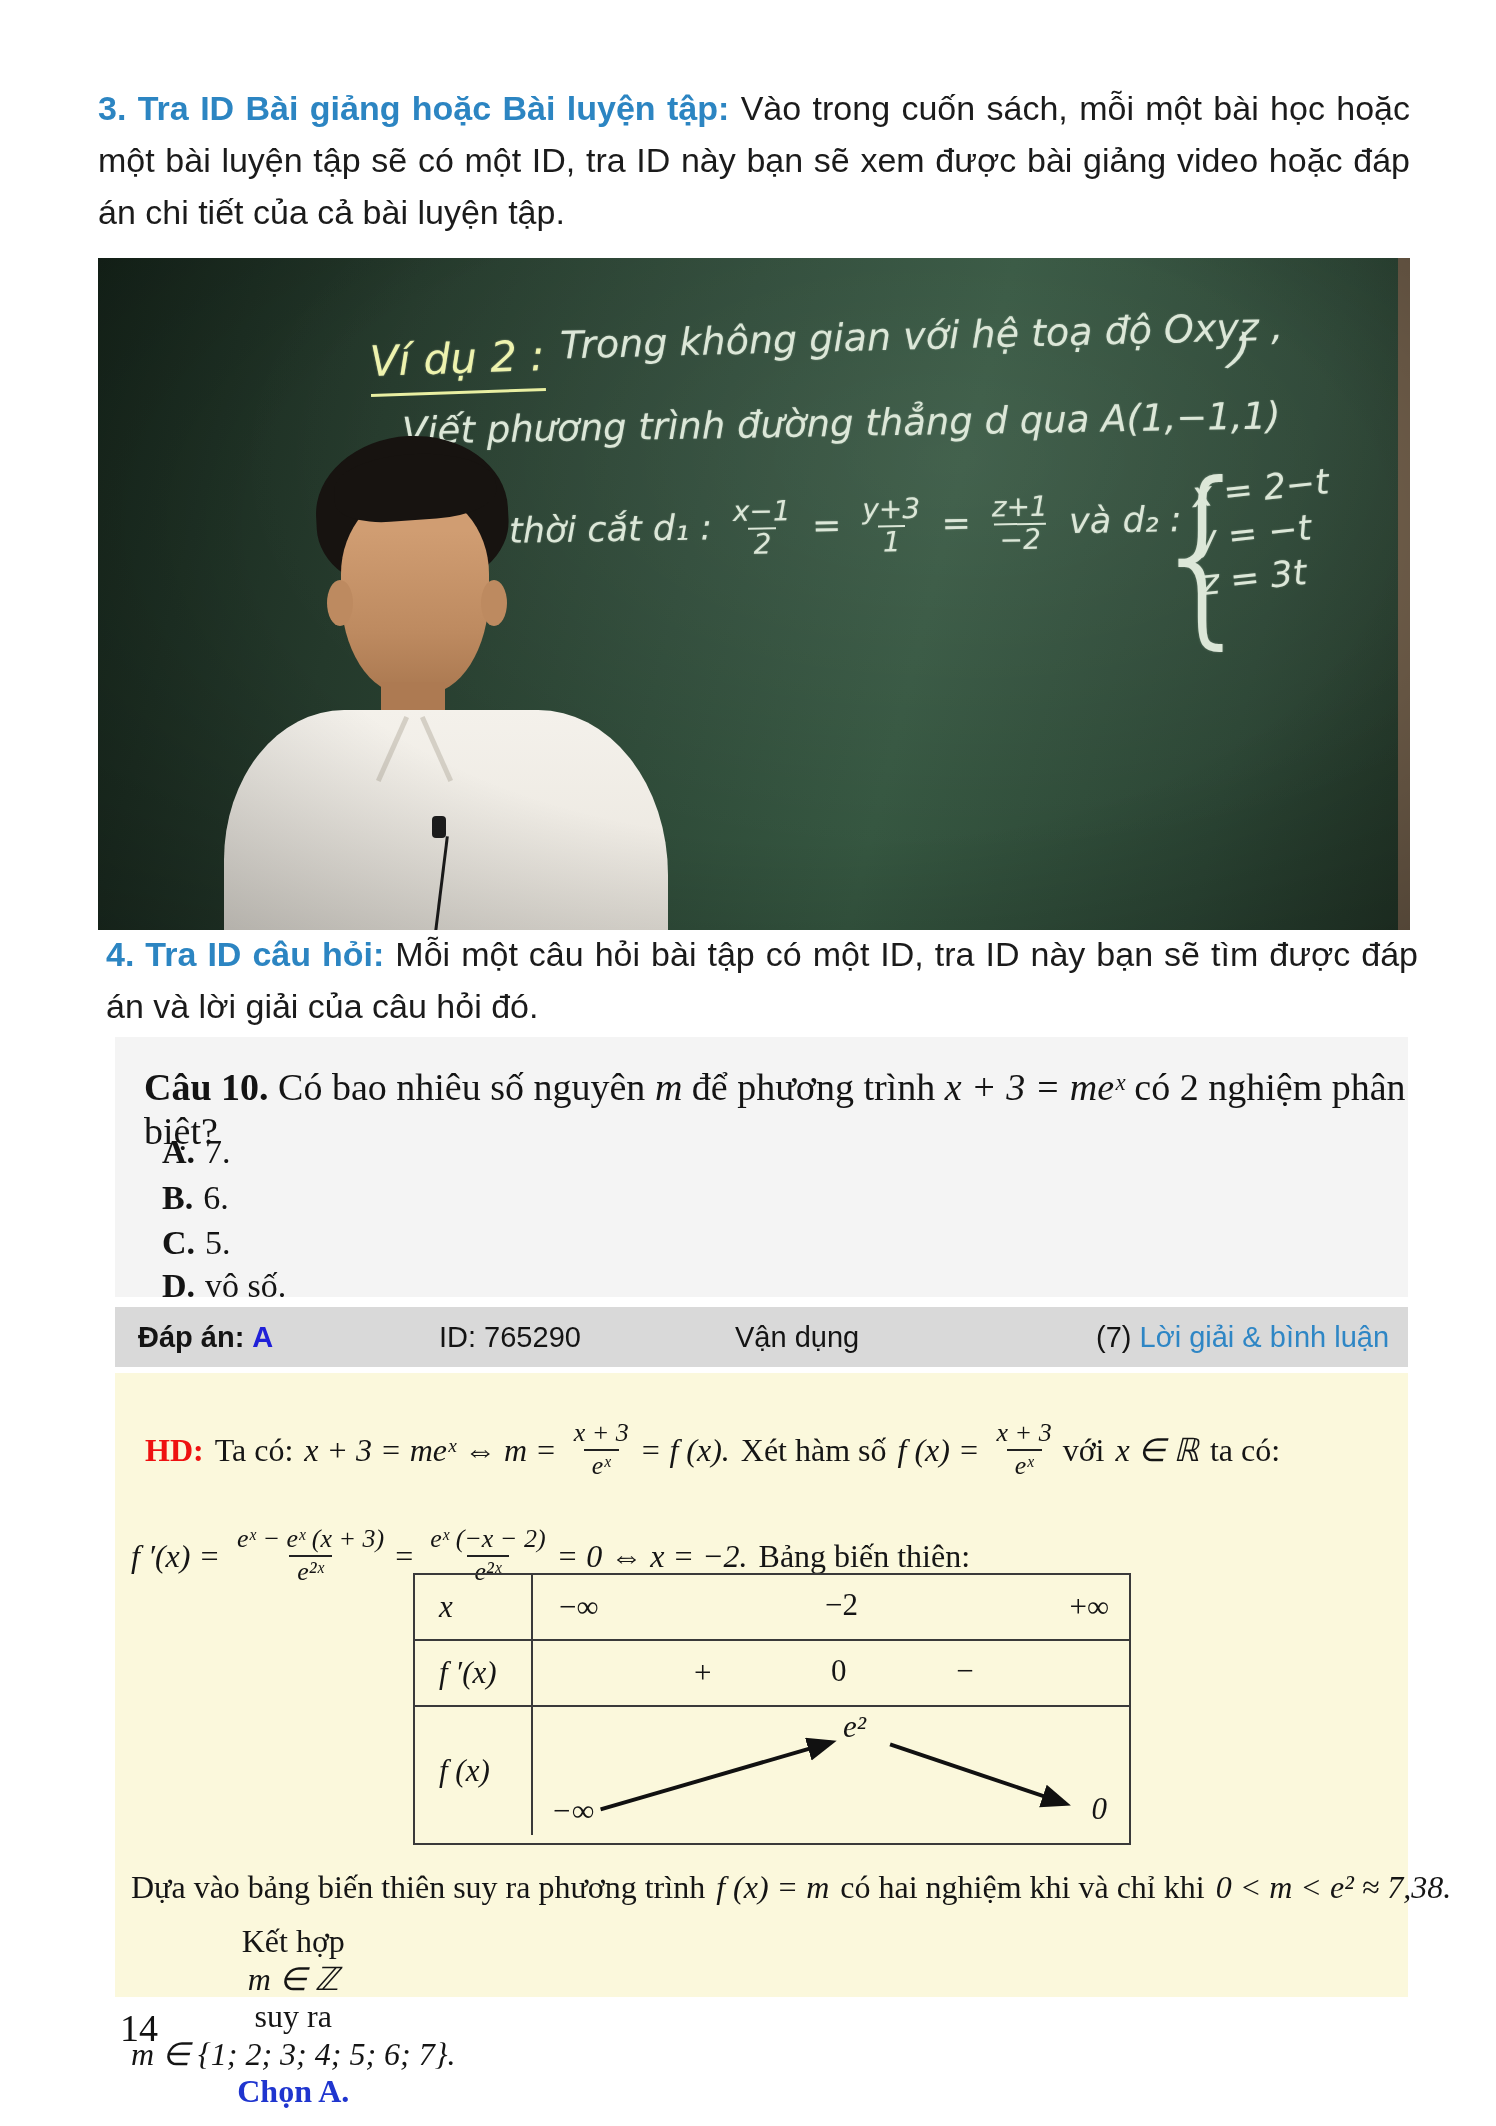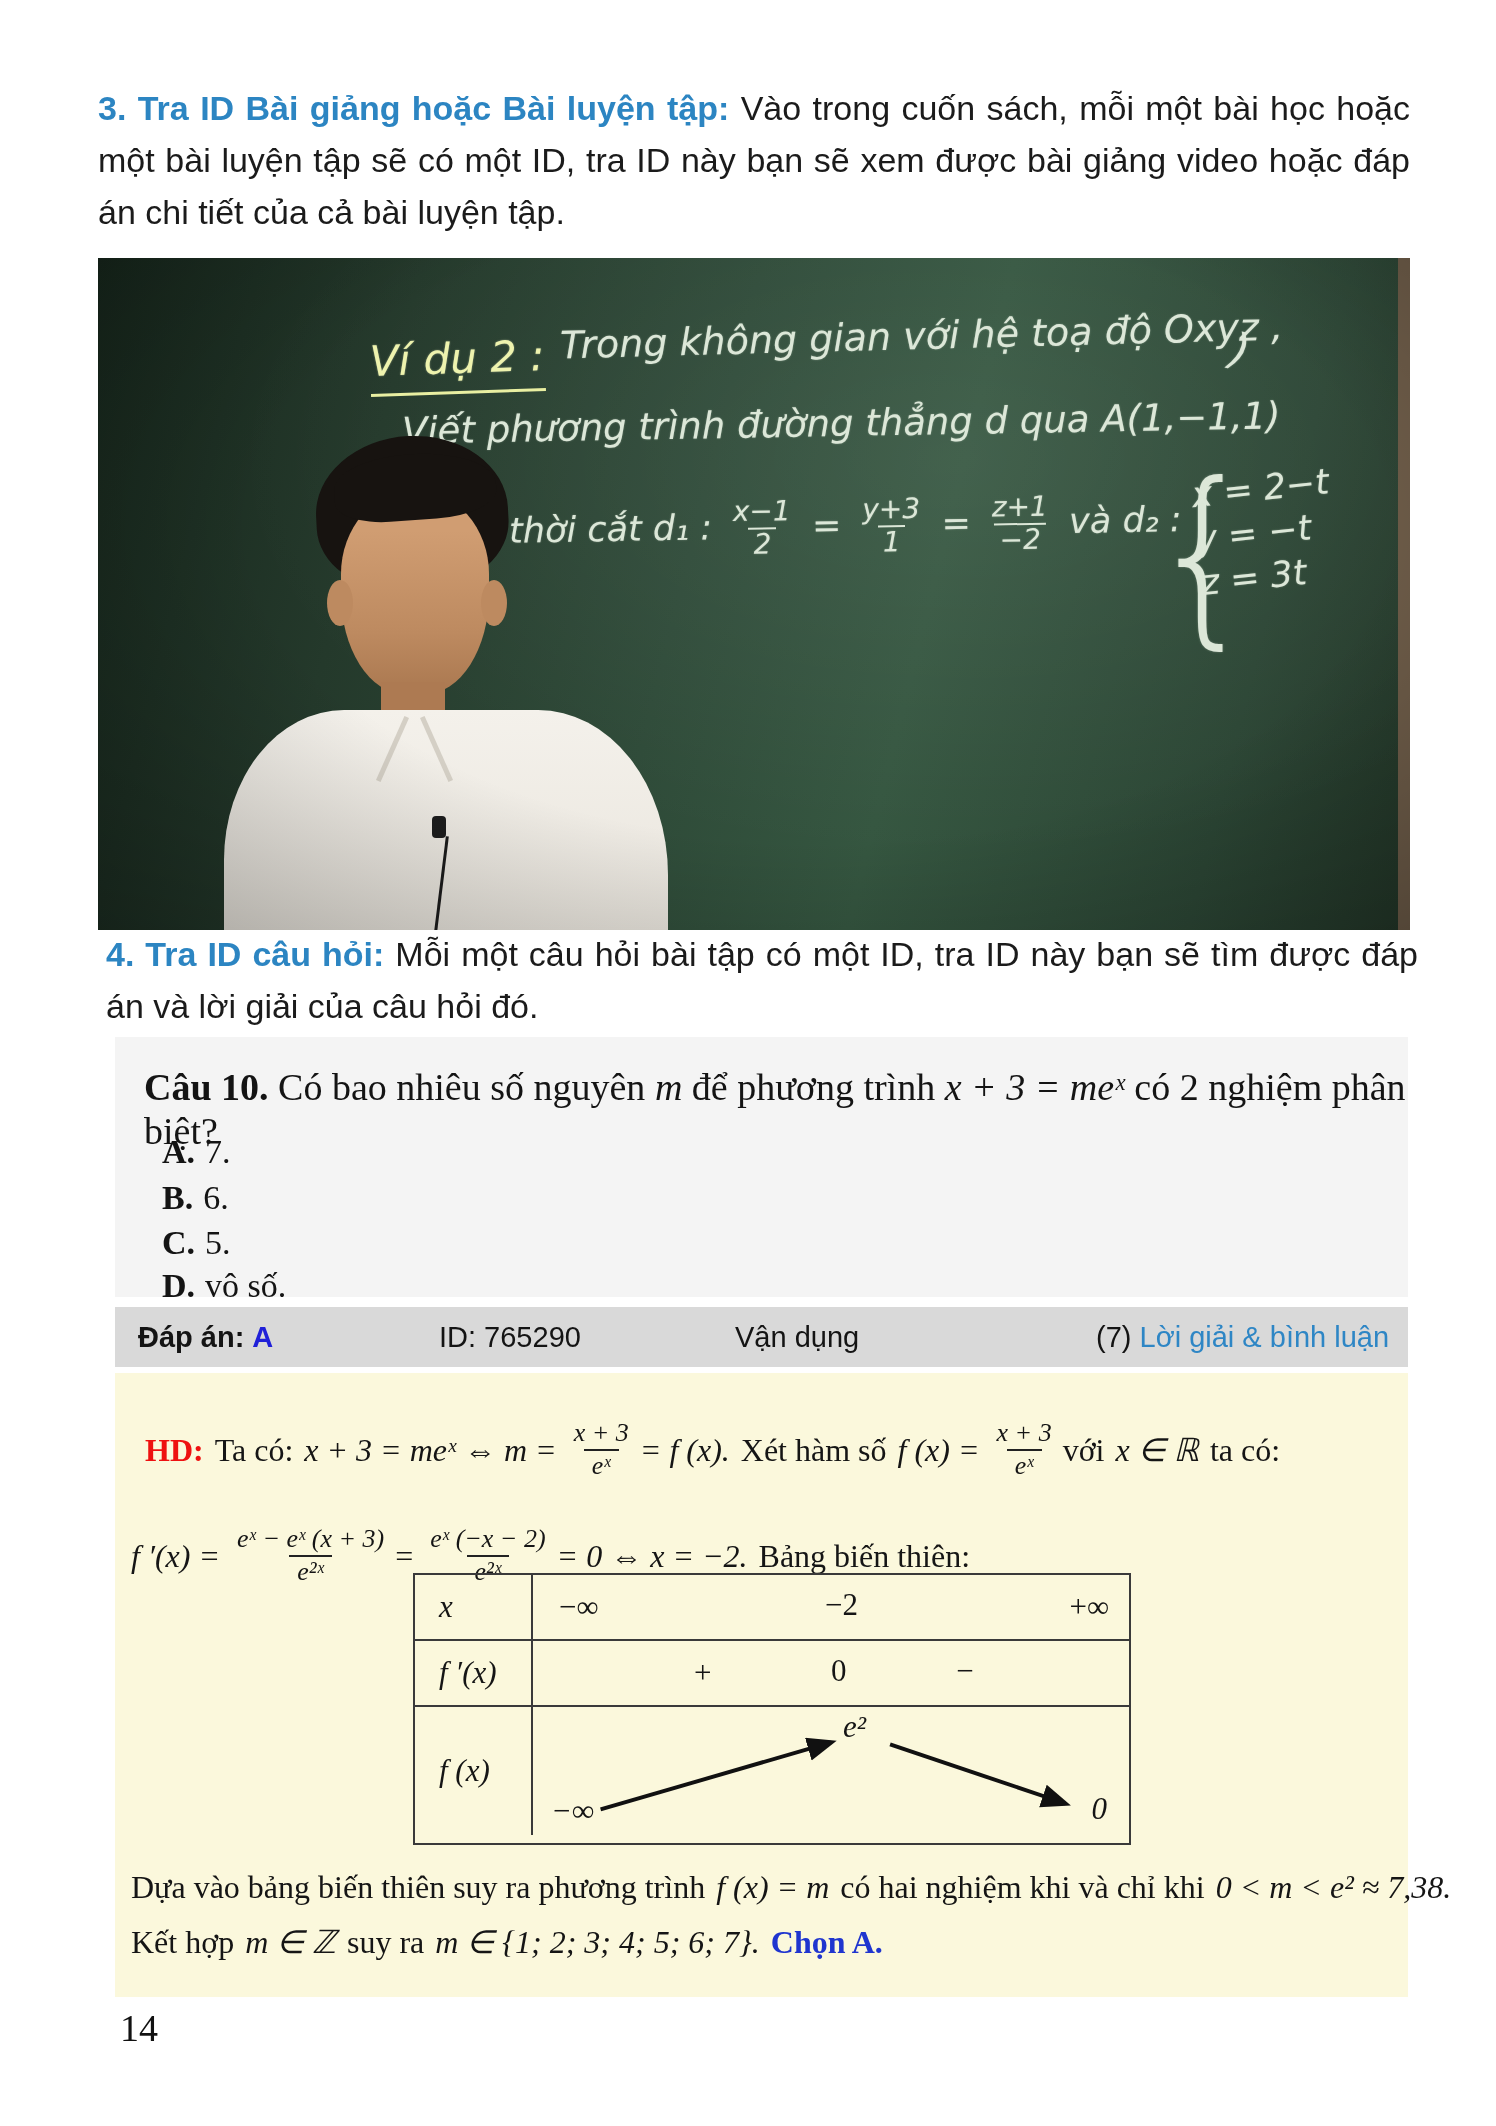--- a/index.html
+++ b/index.html
@@ -249,21 +249,21 @@
       </div>
     </div>
 
     <div class="srow" style="left:16px;top:496px;">
       <span>Dựa vào bảng biến thiên suy ra phương trình</span>
       <span class="mi">f (x) = m</span>
       <span>có hai nghiệm khi và chỉ khi</span>
       <span class="mi">0 &lt; m &lt; e² ≈ 7,38.</span>
     </div>
 
-    <div class="srow" style="left:16px;top:550px;">
+    <div class="srow" style="left:16px;top:550px;flex-direction:column;">
       <span>Kết hợp</span>
       <span class="mi">m ∈ ℤ</span>
       <span>suy ra</span>
       <span class="mi">m ∈ {1; 2; 3; 4; 5; 6; 7}.</span>
       <span class="blue-choice">Chọn A.</span>
     </div>
   </div>
 
   <div class="pagenum">14</div>
 </div>

